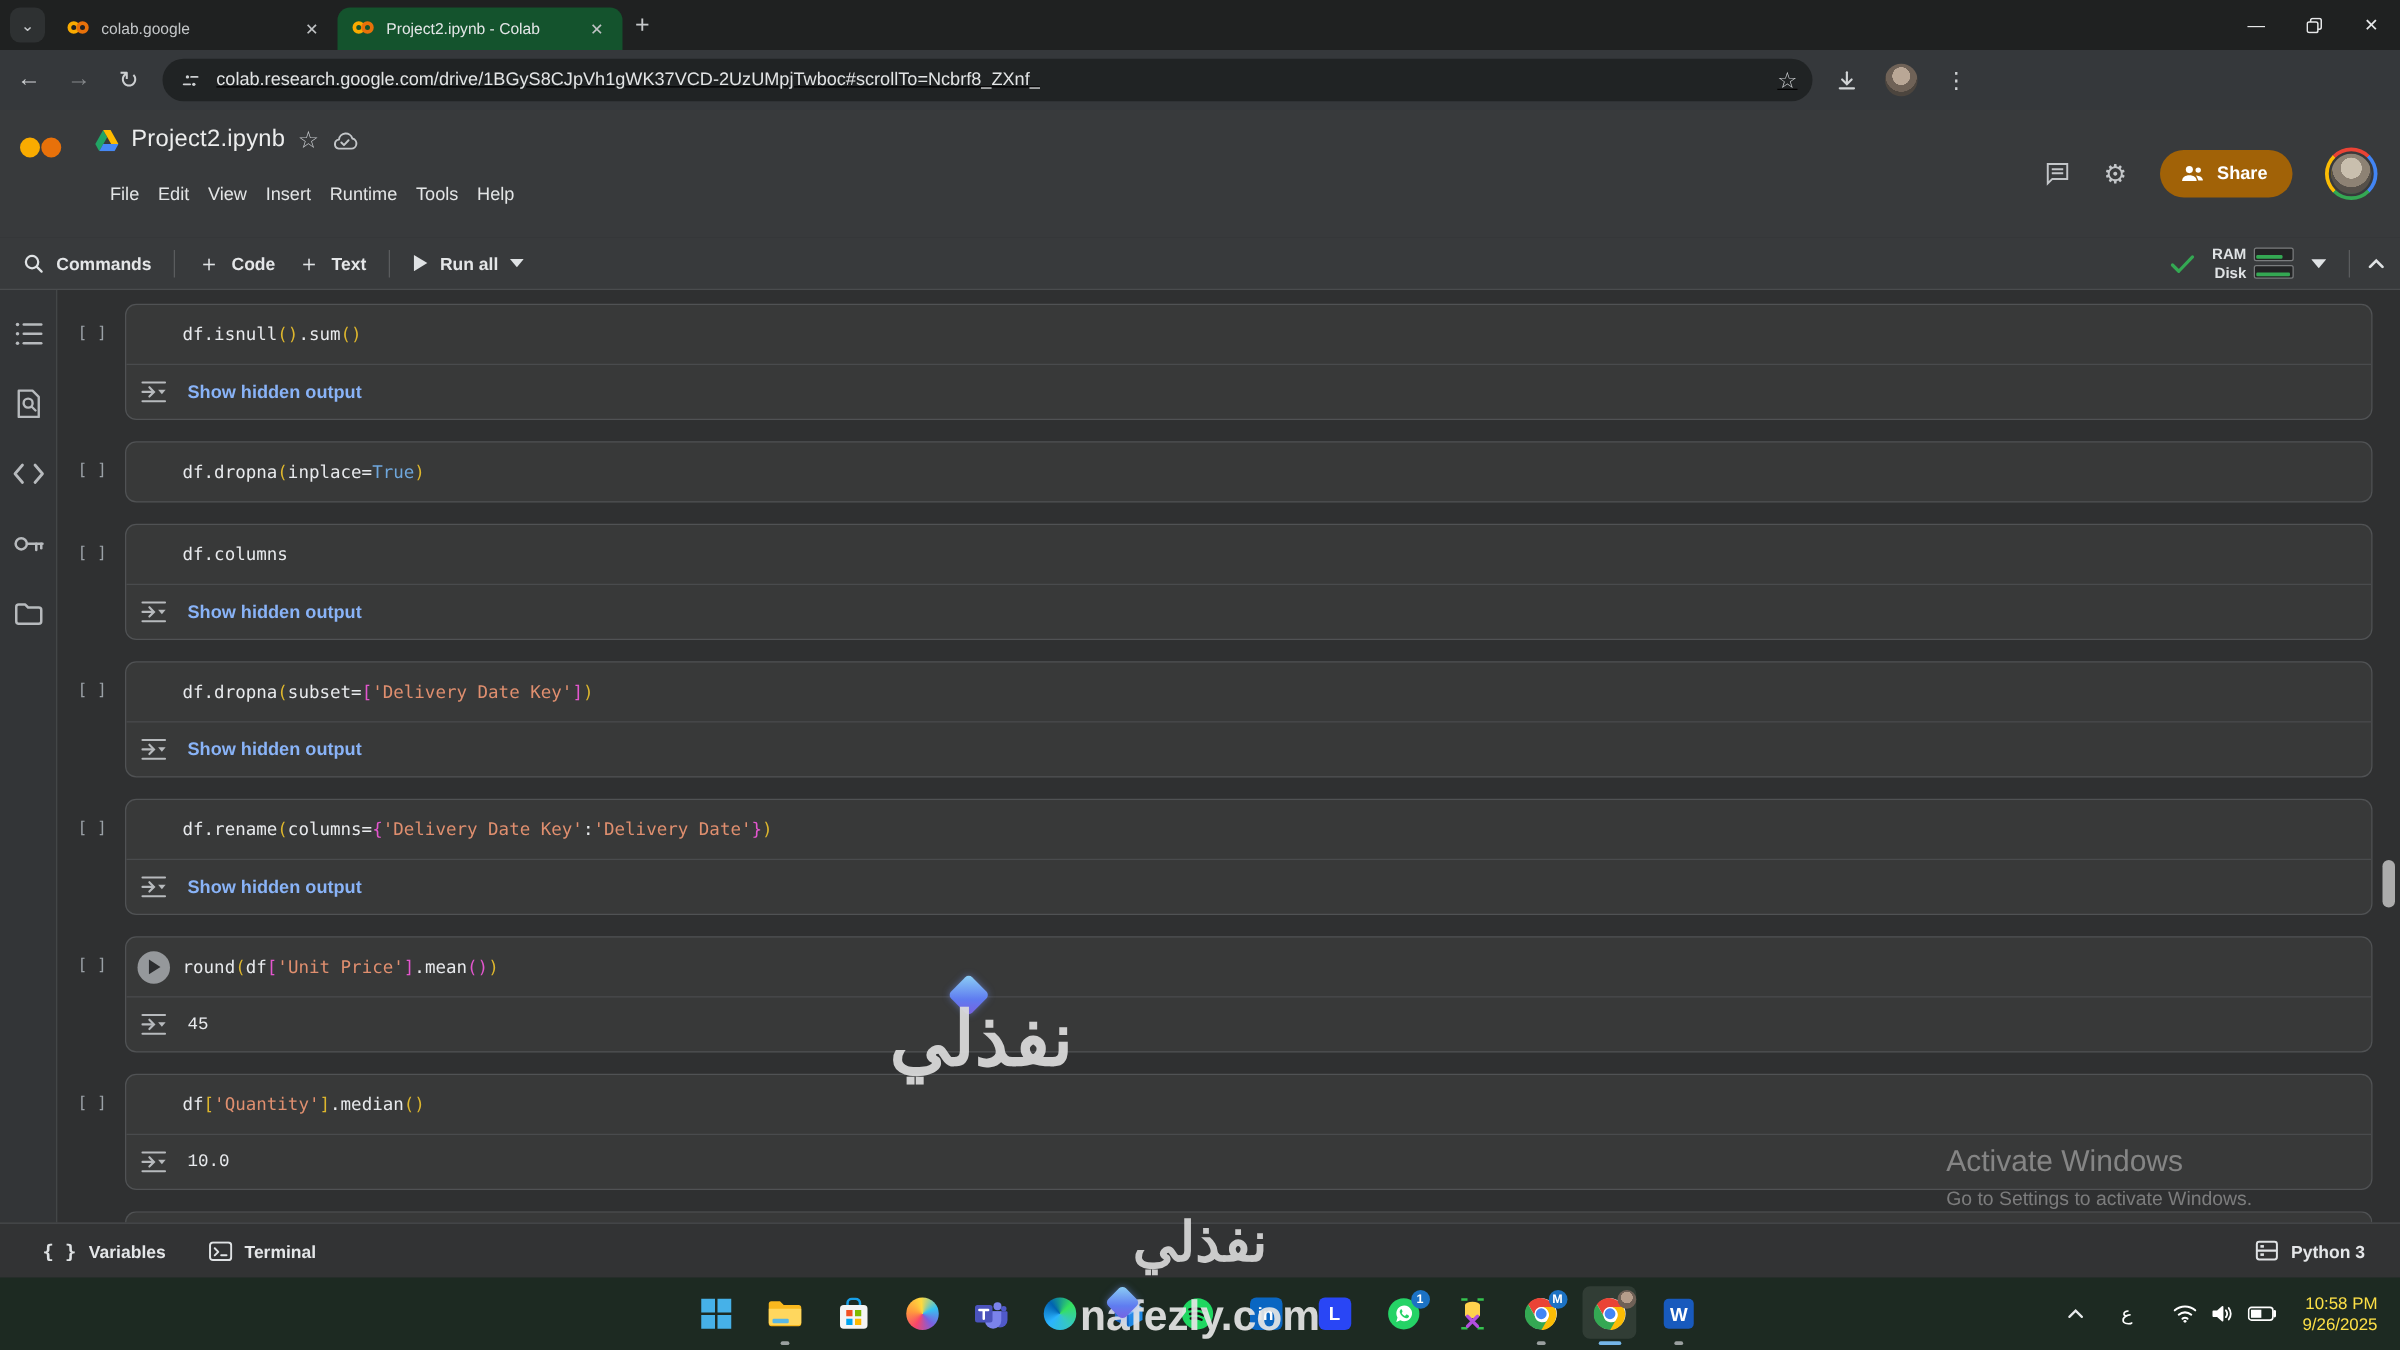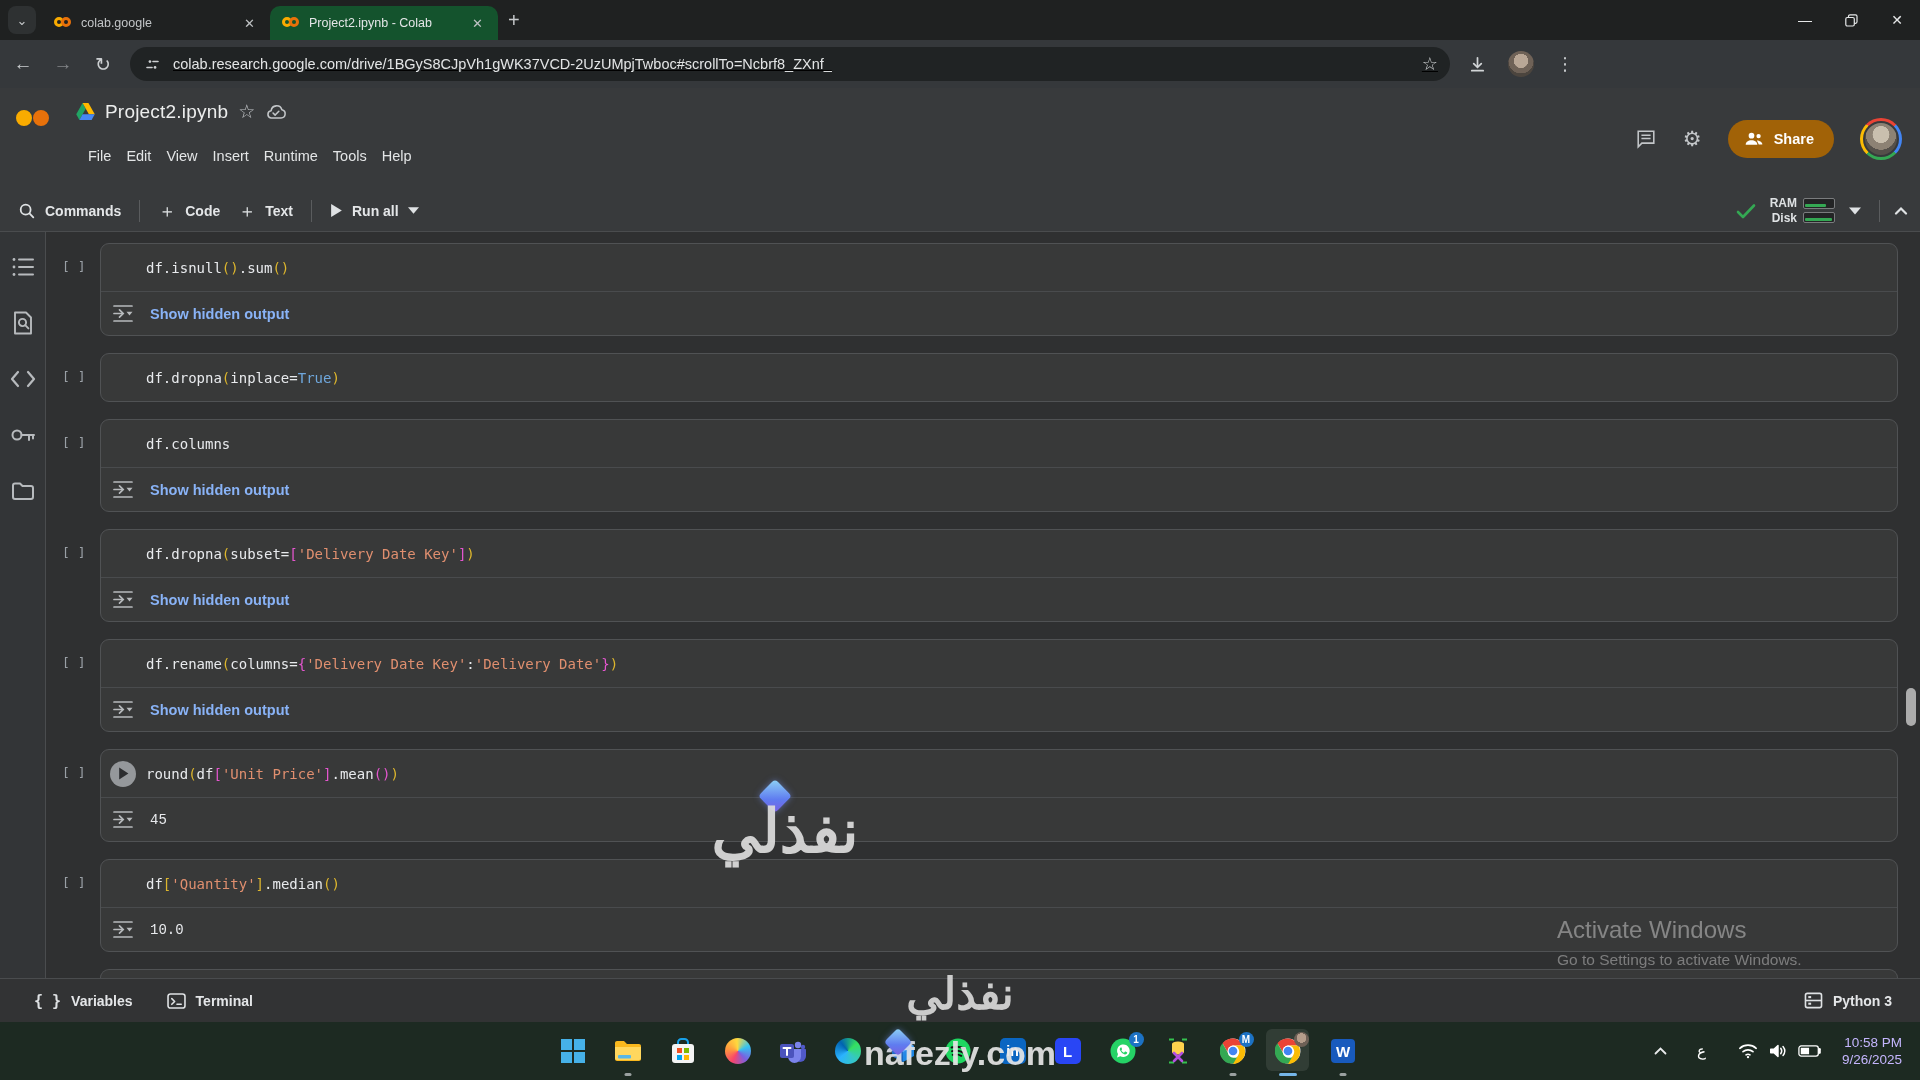--- a/index.html
+++ b/index.html
@@ -98,21 +98,21 @@
   .appicon { position:relative; width:28px; height:28px; display:flex; align-items:center; justify-content:center; }
   .dot-ind { position:absolute; bottom:4px; left:50%; transform:translateX(-50%); width:7px; height:3px; border-radius:2px; background:#9aa0a0; }
   .active-ind { position:absolute; bottom:4px; left:50%; transform:translateX(-50%); width:18px; height:3px; border-radius:2px; background:#75b6e8; }
   .badge { position:absolute; top:-5px; right:-7px; min-width:15px; height:15px; border-radius:8px; background:#1c72c4; color:#fff; font-size:10px; font-weight:700; display:flex; align-items:center; justify-content:center; padding:0 3px; }
   .badge.photo { background:radial-gradient(circle at 50% 40%, #b59d8b 0 40%, #6e6056 41%); }
   .sq-app { width:26px; height:26px; border-radius:5px; color:#fff; font-weight:700; display:flex; align-items:center; justify-content:center; }
   .tray { position:absolute; right:0; top:0; height:58px; display:flex; align-items:center; color:#fff; }
   .tray-chevron { margin-right:30px; color:#e8eaec; }
   .tray-lang { margin-right:32px; font-size:15px; }
   .tray-ico { margin-right:10px; display:flex; }
-  .clock { text-align:right; font-size:13.5px; line-height:17px; color:#c4b5fd; margin:0 18px 0 10px; }
+  .clock { text-align:right; font-size:13.5px; line-height:17px; color:#fde047; margin:0 18px 0 10px; }
 
   
   .activate { position:absolute; left:1557px; top:916px; pointer-events:none; }
   .activate .t1 { color:#b4b4b4; opacity:.62; font-size:24px; }
   .activate .t2 { color:#b4b4b4; opacity:.58; font-size:15.5px; margin-top:7px; }
   .wm { position:absolute; pointer-events:none; z-index:50; color:#dcdcdc; }
   .wm-gem { position:absolute; width:24px; height:24px; background:linear-gradient(135deg,#8fd4f5,#5f7cf0 60%,#7a5fe0); transform:rotate(45deg); border-radius:4px; box-shadow:0 0 6px rgba(120,150,255,.5); }
   .wm-big { left:660px; top:796px; width:250px; text-align:center; font-size:60px; font-weight:700; opacity:.93; }
   .wm-small-word { left:800px; top:968px; width:320px; text-align:center; font-size:44px; font-weight:700; opacity:.9; }
   .wm-domain { left:810px; top:1034px; width:300px; text-align:center; font-size:34px; font-weight:700; color:#e6e6e6; opacity:.92; z-index:60; }

